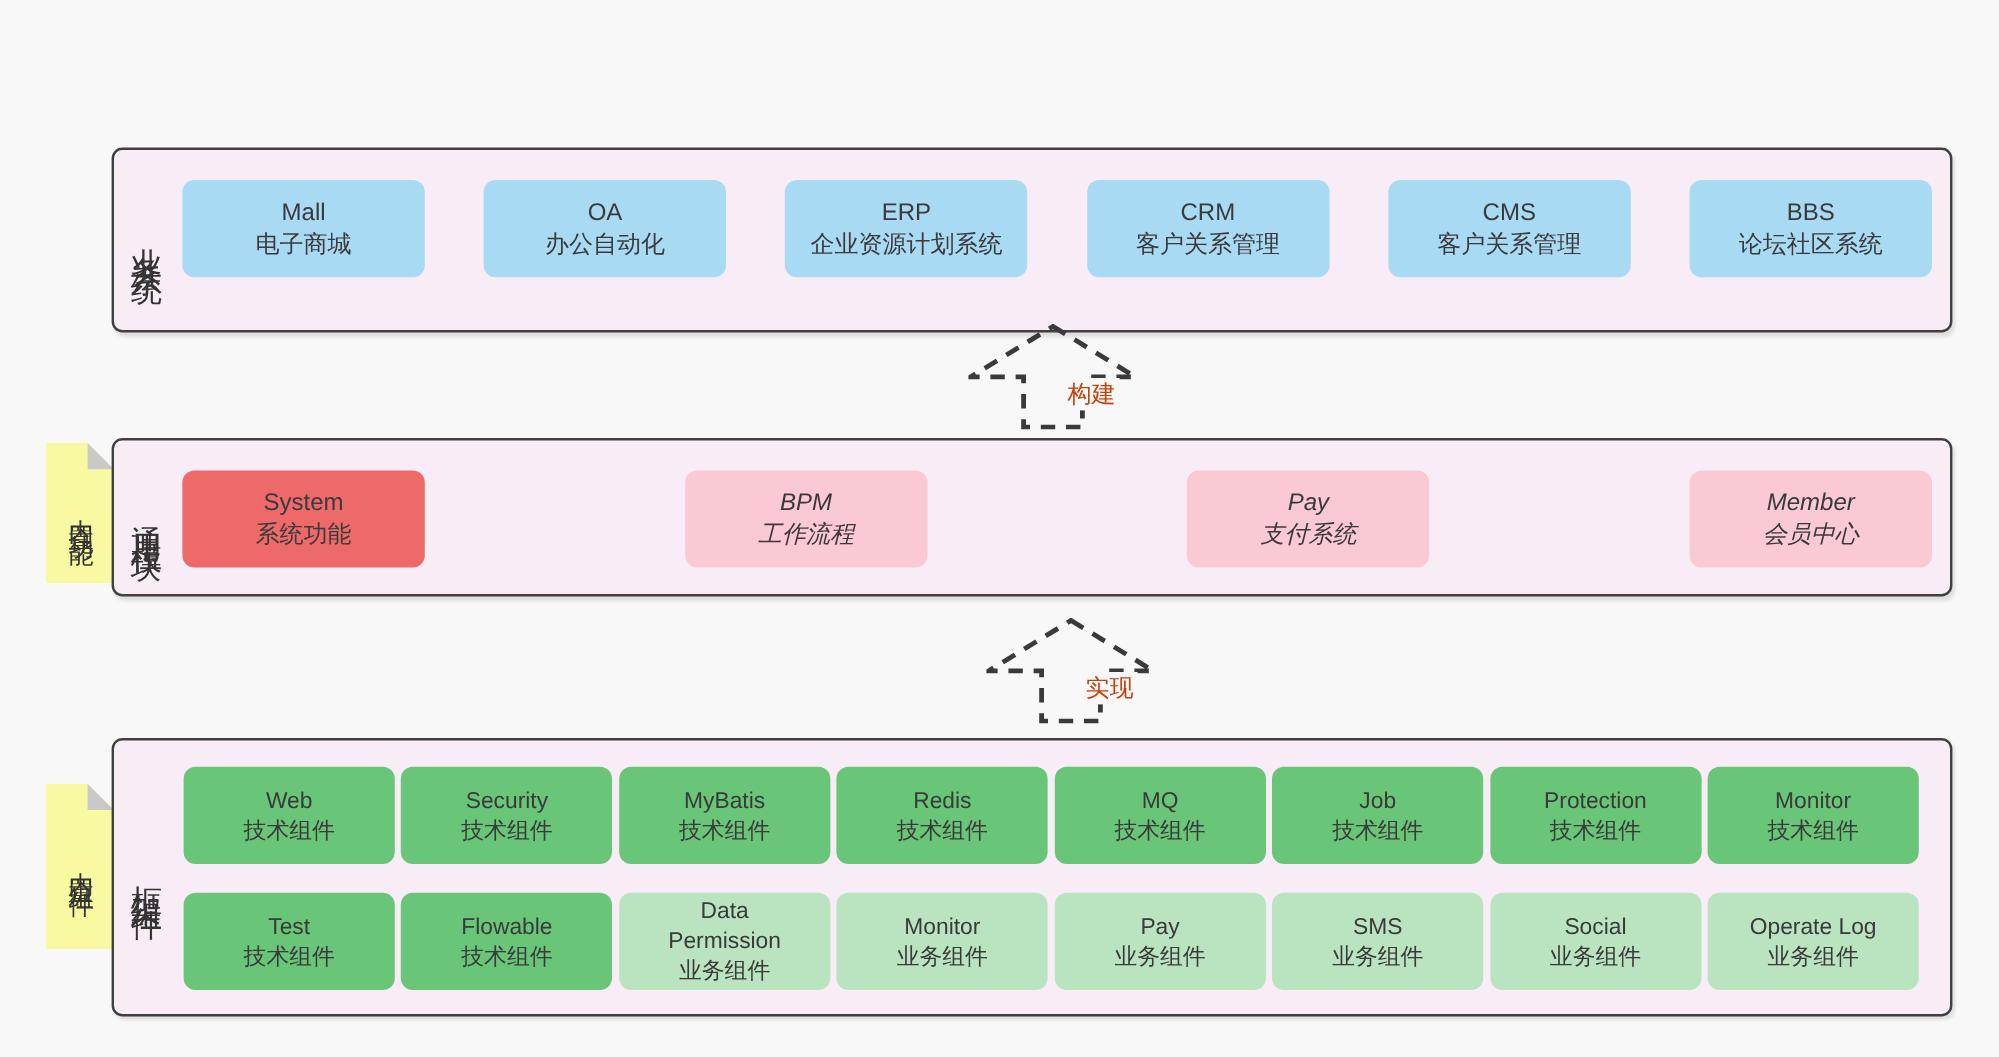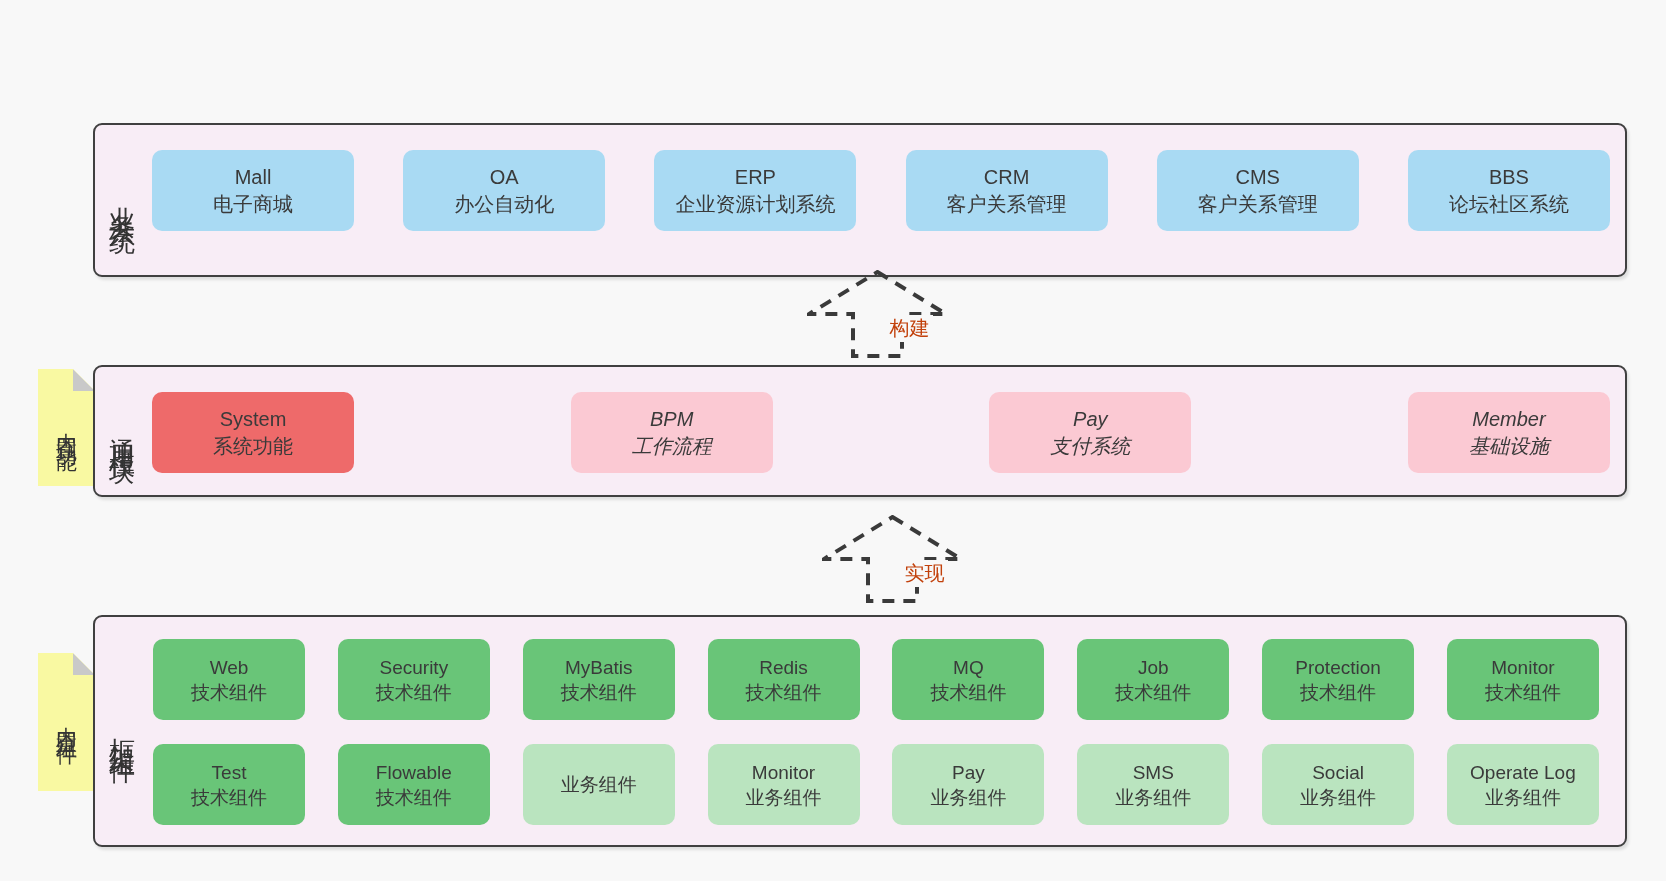--- a/index.html
+++ b/index.html
@@ -44,21 +44,21 @@
 
   .box {
     border-radius:10px;
     display:flex; flex-direction:column;
     align-items:center; justify-content:center;
     text-align:center;
     font-size:20px; line-height:27px;
     color:#3a3a3a;
   }
   .six .box   { width:202px; }
-  .eight .box { width:152px; font-size:19px; line-height:25px; }
+  .eight .box { width:176px; font-size:19px; line-height:25px; }
   .eight .box .en { max-width:132px; }
 
   .v-blue        { background:#a9daf3; }
   .v-red         { background:#ee6a6a; }
   .v-pink        { background:#fbc9d3;font-style:italic; }
   .v-green       { background:#69c578; }
   .v-green-light { background:#bae4bf; }
 
   
   .sticky {
@@ -148,21 +148,21 @@
       <div class="box v-pink">
         <span class="en">BPM</span>
         <span class="zh">工作流程</span>
       </div>
       <div class="box v-pink">
         <span class="en">Pay</span>
         <span class="zh">支付系统</span>
       </div>
       <div class="box v-pink">
         <span class="en">Member</span>
-        <span class="zh">基础设施</span>
+        <span class="zh">会员中心</span>
       </div>
     </div>
 </div>
 
 <div class="arrow" id="arrow-implement">
   <svg viewBox="0 0 141 88" aria-hidden="true">
     <polygon points="70.5,2 139,44 95,44 95,86 46,86 46,44 2,44"></polygon>
   </svg>
   <span class="arrow-label">实现</span>
 </div>
@@ -212,20 +212,21 @@
 
   <div class="box v-green">
         <span class="en">Test</span>
         <span class="zh">技术组件</span>
       </div>
       <div class="box v-green">
         <span class="en">Flowable</span>
         <span class="zh">技术组件</span>
       </div>
       <div class="box v-green-light">
+        <span class="en">Data Permission</span>
         <span class="zh">业务组件</span>
       </div>
       <div class="box v-green-light">
         <span class="en">Monitor</span>
         <span class="zh">业务组件</span>
       </div>
       <div class="box v-green-light">
         <span class="en">Pay</span>
         <span class="zh">业务组件</span>
       </div>

